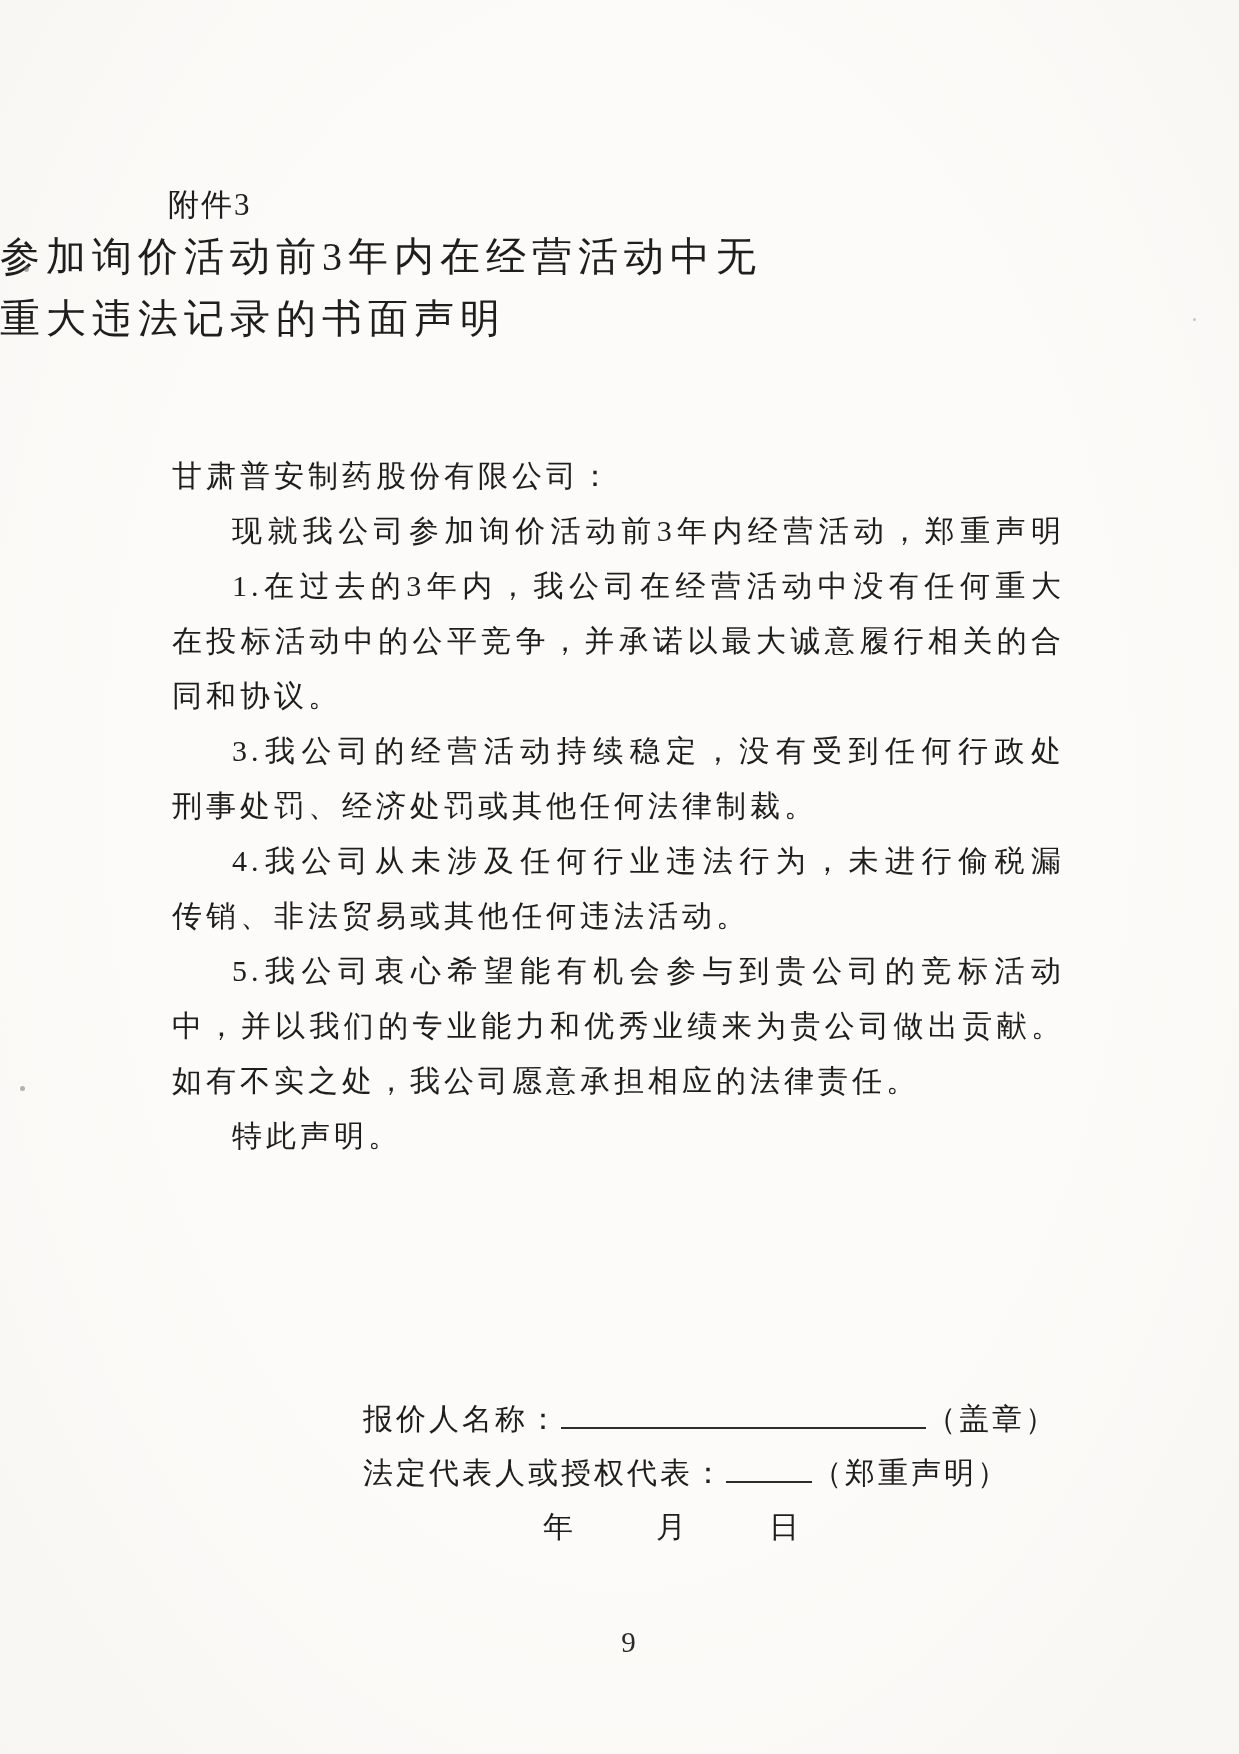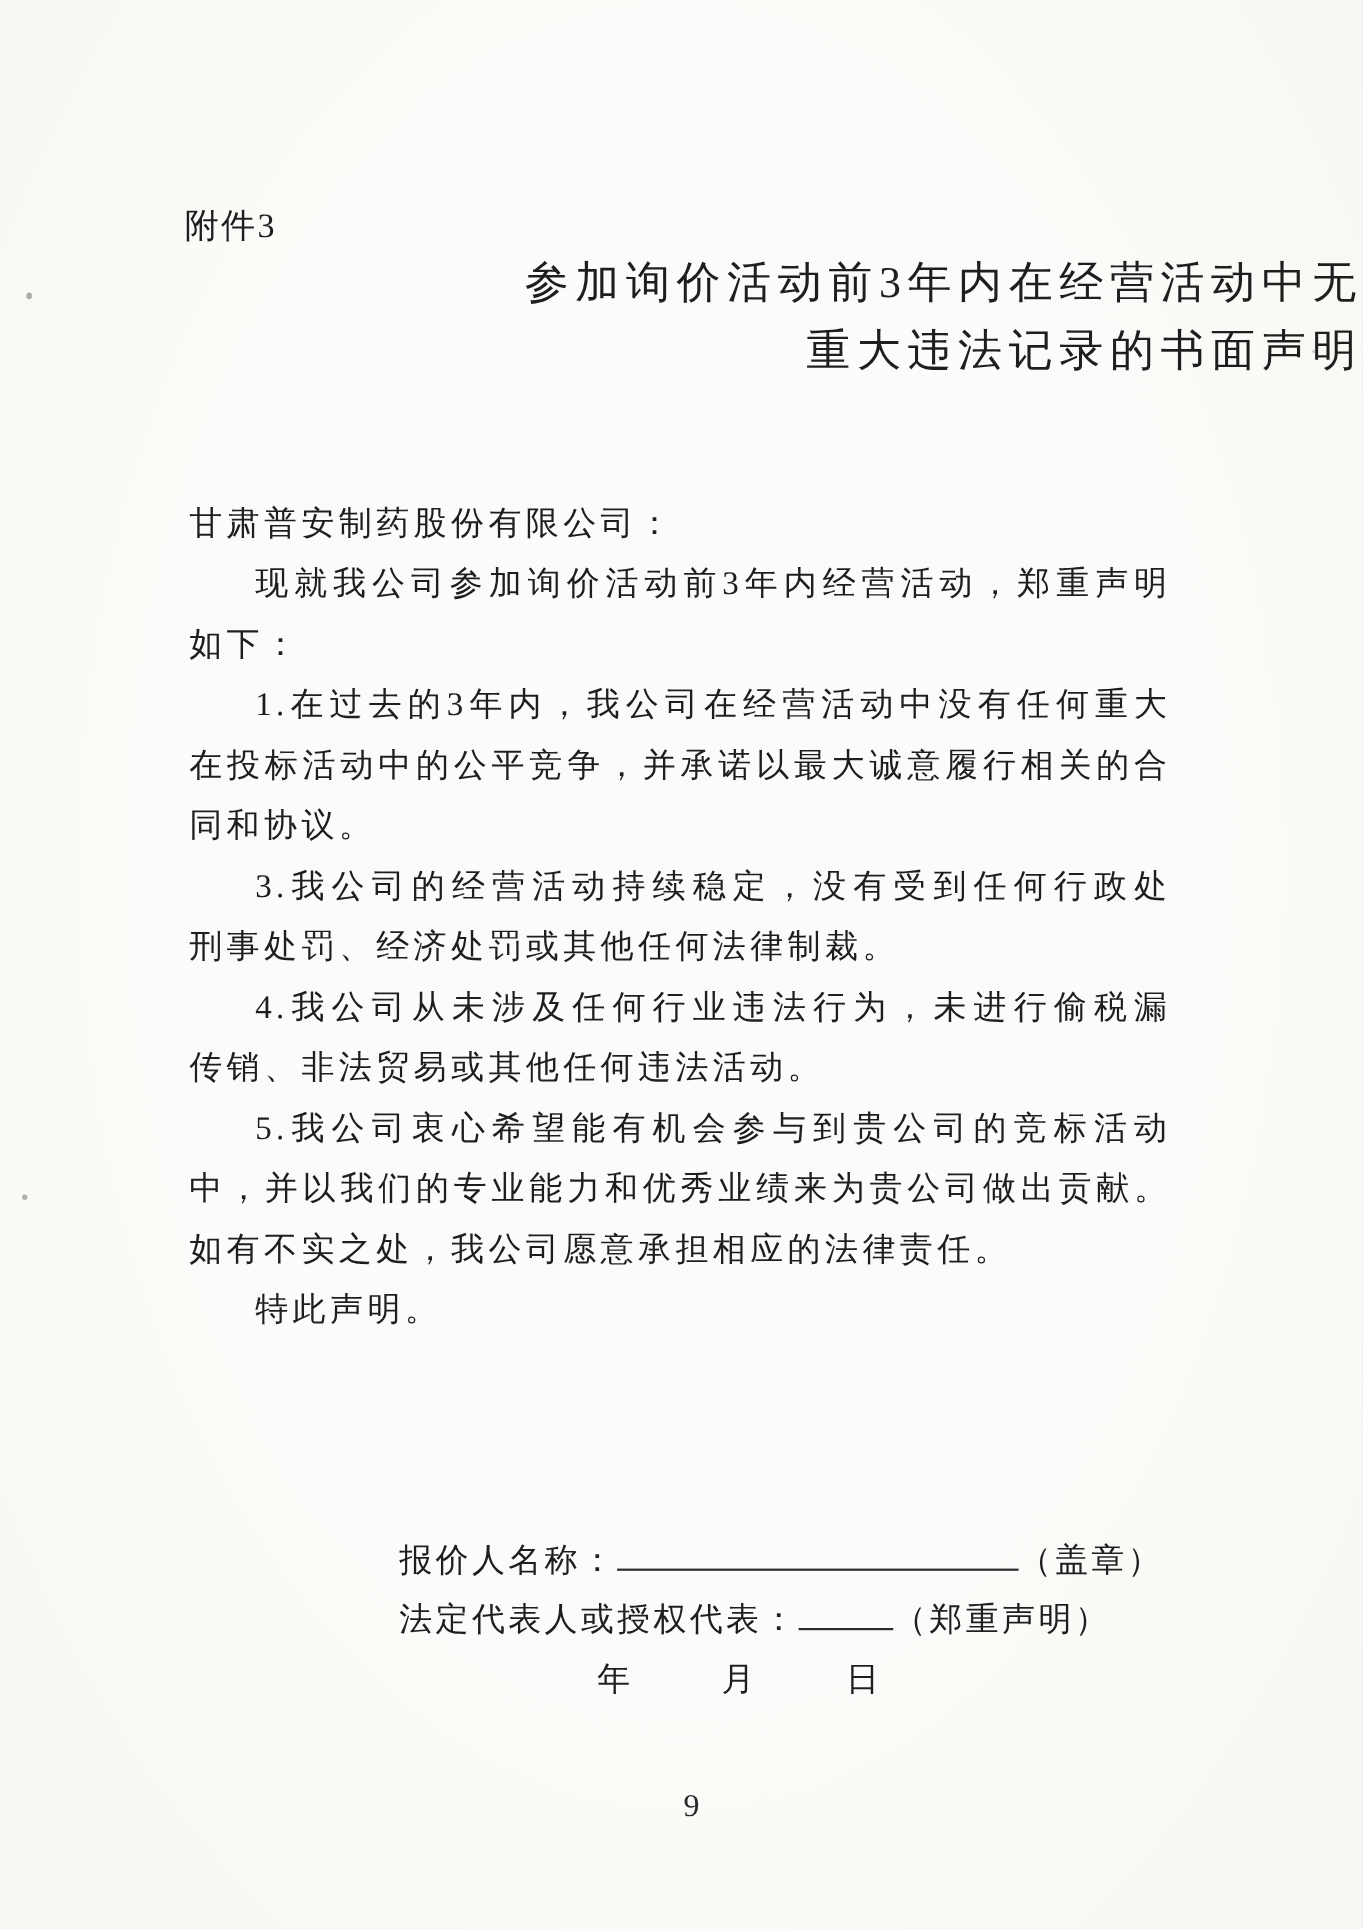--- a/index.html
+++ b/index.html
@@ -11,21 +11,21 @@
     font-family:"Liberation Serif","DejaVu Serif",serif;
     color:#1e1e1e;
     overflow:hidden;
   }
   .attachment {
     position:absolute; left:168px; top:136px;
     font-size:31px; letter-spacing:2px;margin-top:48px;
   }
   .title {
     position:absolute; top:226px; left:0; right:0;
-    text-align:right;
+    text-align:left;
     font-size:40px; line-height:62px; letter-spacing:6px;
     font-weight:500;
   }
   .body-text {
     position:absolute; left:172px; top:448px; width:893px;
     font-size:30px; line-height:55px; letter-spacing:4px;font-family:Liberation Serif, serif;
   }
   .line { height:55px; overflow:hidden; }
   .line.ind { padding-left:60px; }
   .line.fill { text-align:justify; text-align-last:justify; }
@@ -61,21 +61,20 @@
   <div class="attachment">附件3</div>
 
   <div class="title">
     <div>参加询价活动前3年内在经营活动中无</div>
     <div>重大违法记录的书面声明</div>
   </div>
 
   <div class="body-text">
     <div class="line">甘肃普安制药股份有限公司：</div>
     <div class="line ind fill">现就我公司参加询价活动前3年内经营活动，郑重声明</div>
-    <div class="line">如下：</div>
     <div class="line ind fill">1.在过去的3年内，我公司在经营活动中没有任何重大</div>
     <div class="line fill">在投标活动中的公平竞争，并承诺以最大诚意履行相关的合</div>
     <div class="line">同和协议。</div>
     <div class="line ind fill">3.我公司的经营活动持续稳定，没有受到任何行政处罚、</div>
     <div class="line">刑事处罚、经济处罚或其他任何法律制裁。</div>
     <div class="line ind fill">4.我公司从未涉及任何行业违法行为，未进行偷税漏税、</div>
     <div class="line">传销、非法贸易或其他任何违法活动。</div>
     <div class="line ind fill">5.我公司衷心希望能有机会参与到贵公司的竞标活动</div>
     <div class="line fill">中，并以我们的专业能力和优秀业绩来为贵公司做出贡献。</div>
     <div class="line">如有不实之处，我公司愿意承担相应的法律责任。</div>

